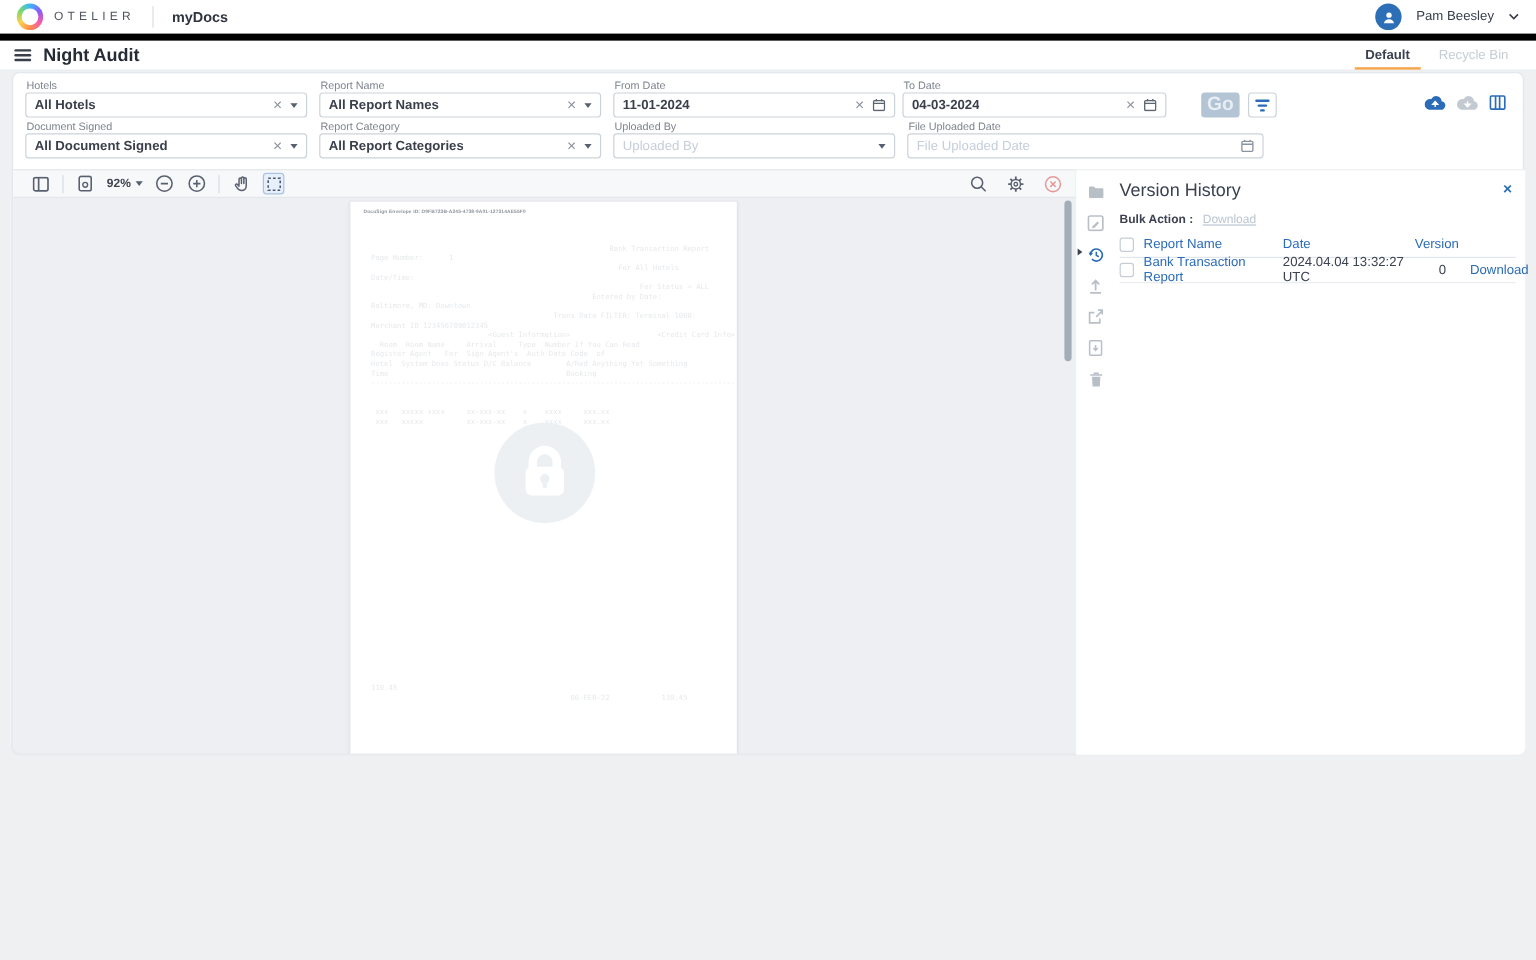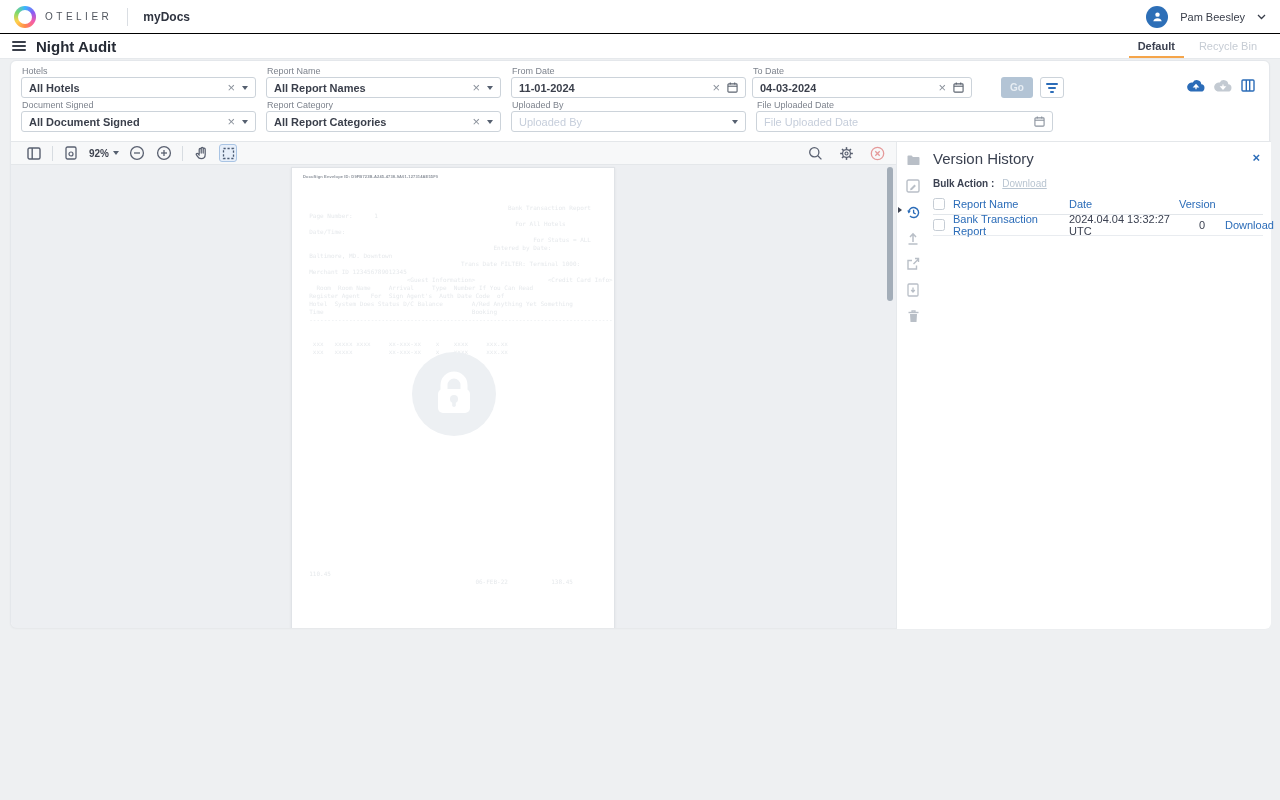--- a/index.html
+++ b/index.html
@@ -1,20 +1,20 @@
 <!DOCTYPE html>
 <html><head>
 <meta charset="utf-8">
 <style>
   * { margin:0; padding:0; box-sizing:border-box; }
   html,body { width:1280px; height:800px; overflow:hidden;
     font-family:"Liberation Sans", sans-serif; background:#eef0f2; }
 
   
-  .topbar { height:34px; background:#fff; border-bottom:1px solid #000000;
+  .topbar { height:34px; background:#fff; border-bottom:6px solid #000000;
     display:flex; align-items:center; justify-content:space-between; padding:0 14px; }
   .tb-left { display:flex; align-items:center; }
   .logo { width:22px; height:22px; border-radius:50%; position:relative;
     background:conic-gradient(#38b6ff,#8a5cf5,#f55ca8,#ff8a4a,#ffd04a,#7cd96a,#38b6ff); }
   .logo-hole { position:absolute; inset:4px; border-radius:50%; background:#fff; }
   .brand { font-size:10px; letter-spacing:3.5px; color:#50555e; font-weight:500; margin-left:9px; }
   .tb-div { width:1px; height:18px; background:#dadee3; margin:0 15px; }
   .product { font-size:12px; font-weight:700; color:#2f3440; }
   .tb-right { display:flex; align-items:center; gap:12px; cursor:pointer; }
   .avatar { width:22px; height:22px; border-radius:50%; background:#2d6fb7;
@@ -46,21 +46,21 @@
   .f-r1{top:16px} .f-r2{top:50px}
   .fbox { height:21px; border:1px solid #ccd3da; border-radius:3px; background:#fff;
     display:flex; align-items:center; justify-content:space-between; padding:9px 7px; cursor:pointer; }
   .fval { font-size:11px; font-weight:600; color:#3a3f4b; white-space:nowrap; overflow:hidden; }
   .fval.ph { color:#c6cedb; font-weight:400; }
   .ficons { display:flex; align-items:center; gap:7px; }
   .fx { font-size:13px; line-height:1; color:#8a919b; cursor:pointer; }
   .caret { width:0; height:0; border-left:3.5px solid transparent;
     border-right:3.5px solid transparent; border-top:4.5px solid #566070; cursor:pointer; }
   .gobtn { position:absolute; left:990px; top:16px; width:32px; height:21px;
-    background:#b3c4d5; color:#e7edf3; font-size:10px; font-weight:600; border-radius:3px;
+    background:#b3c4d5; color:#e7edf3; font-size:16px; font-weight:600; border-radius:3px;
     display:flex; align-items:center; justify-content:center; }
   .filterbtn { position:absolute; left:1029px; top:16px; width:24px; height:21px;
     border:1px solid #ccd3da; border-radius:3px; background:#fff; cursor:pointer;
     display:flex; flex-direction:column; align-items:center; justify-content:center; gap:2px; }
   .filterbtn i { display:block; height:2px; background:#2b6cb8; border-radius:1px; }
   .fb1{width:12px}.fb2{width:8px}.fb3{width:4px}
   .cloudrow { position:absolute; right:14px; top:18px; display:flex; gap:9px; align-items:center; }
   .cloudrow span { cursor:pointer; display:flex; }
 
   

